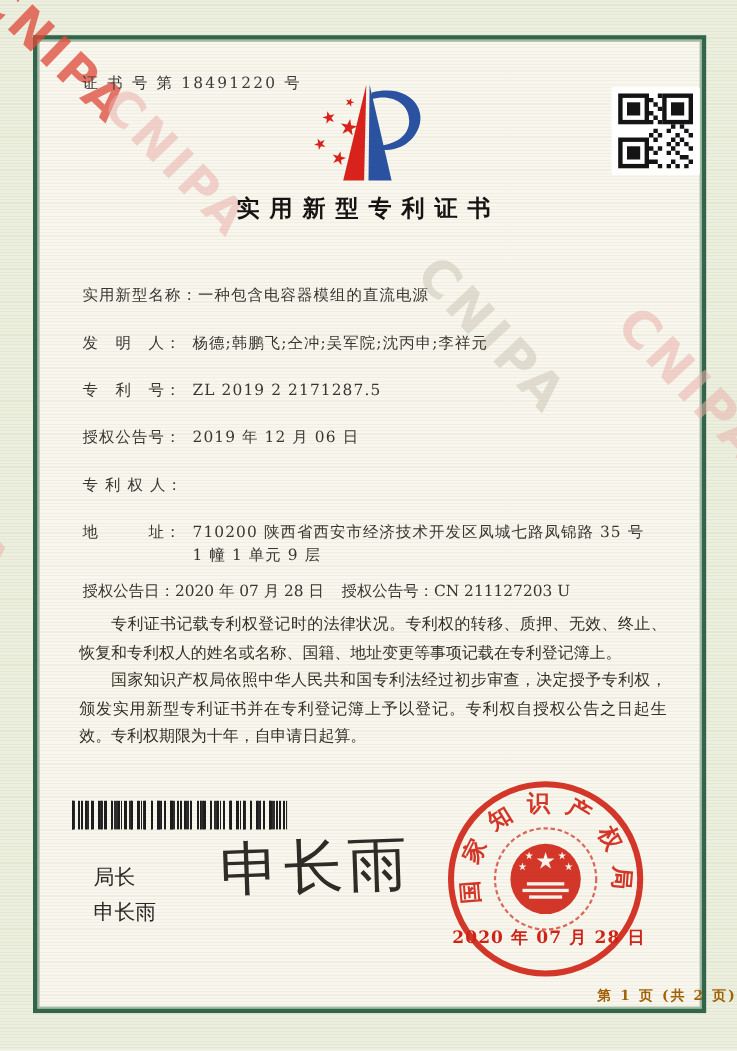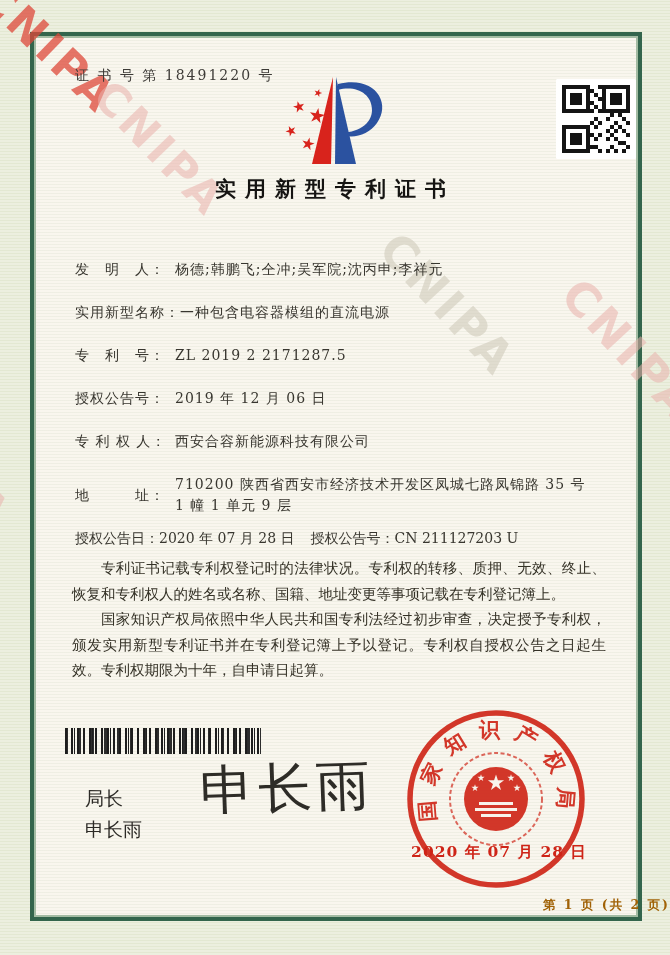--- a/index.html
+++ b/index.html
@@ -27,21 +27,21 @@
   .wm-gray{color:rgba(204,199,182,.55);}
   .wm-red{color:rgba(221,72,58,.75);}
   .abs{position:absolute;z-index:2;}
   .certno{left:75px;top:67px;font-size:14px;letter-spacing:2px;color:#3c3a36;white-space:pre;}
   .logo{left:278px;top:74px;width:114px;height:94px;}
   .qr{left:556px;top:79px;width:80px;height:80px;background:#fff;border-radius:2px;}
   .title{left:0;right:0;top:175px;text-align:center;font-size:21px;font-weight:700;
          letter-spacing:9px;color:#151412;}
   .fields{left:75px;top:259px;right:70px;font-size:14px;color:#38362f;}
   .frow{display:flex;align-items:flex-start;margin-bottom:22px;line-height:21px;}
-  .frow.addr{margin-bottom:12px;align-items:center;}
+  .frow.addr{margin-bottom:12px;}
   .f-label{display:inline-block;min-width:100px;white-space:pre;letter-spacing:1px;}
   .f-value{flex:1;letter-spacing:1px;}
   .grant{display:flex;gap:16px;line-height:21px;}
   .grant .pair{white-space:pre;}
   .paras{left:72px;top:556px;right:64px;font-size:14.5px;line-height:25.5px;
          color:#343126;text-align:justify;}
   .paras p{margin:0;text-indent:2em;font-family:"DejaVu Serif","Liberation Serif",serif;}
   .barcode{left:65px;top:728px;width:196px;height:26px;
     background:
       repeating-linear-gradient(90deg,#1d1d1d 0 2px,rgba(0,0,0,0) 2px 6px),
@@ -108,38 +108,37 @@
       <rect x="54" y="14" width="12" height="12"></rect>
       <rect x="14" y="54" width="12" height="12"></rect>
     <path d="M34 10h4v4h-4zM38 14h4v4h-4zM34 22h4v4h-4zM42 6h4v4h-4zM42 18h4v4h-4zM38 26h4v4h-4zM34 30h4v4h-4zM42 30h4v4h-4zM38 38h4v4h-4zM34 42h4v4h-4zM42 42h4v4h-4zM38 46h4v4h-4zM34 54h4v4h-4zM42 54h4v4h-4zM38 58h4v4h-4zM34 66h4v4h-4zM38 66h4v4h-4zM42 70h4v4h-4zM50 38h4v4h-4zM54 34h4v4h-4zM58 42h4v4h-4zM62 34h4v4h-4zM66 38h4v4h-4zM70 42h4v4h-4zM54 46h4v4h-4zM62 46h4v4h-4zM50 50h4v4h-4zM58 50h4v4h-4zM66 50h4v4h-4zM70 54h4v4h-4zM54 54h4v4h-4zM50 58h4v4h-4zM58 58h4v4h-4zM62 62h4v4h-4zM54 66h4v4h-4zM66 62h4v4h-4zM70 66h4v4h-4zM50 70h4v4h-4zM58 70h4v4h-4zM66 70h4v4h-4z"></path>
   </g>
 </svg>
 
 <div class="abs title">实用新型专利证书</div>
 
 <div class="abs fields">
   <div class="frow">
+    <span class="f-label">实用新型名称：</span>
+    <span class="f-value">一种包含电容器模组的直流电源</span>
+  </div>
+  <div class="frow">
     <span class="f-label">发　明　人：</span>
     <span class="f-value">杨德;韩鹏飞;仝冲;吴军院;沈丙申;李祥元</span>
-  </div>
-  <div class="frow">
-    <span class="f-label">实用新型名称：</span>
-    <span class="f-value">一种包含电容器模组的直流电源</span>
   </div>
   <div class="frow">
     <span class="f-label">专　利　号：</span>
     <span class="f-value">ZL 2019 2 2171287.5</span>
   </div>
   <div class="frow">
     <span class="f-label">授权公告号：</span>
     <span class="f-value">2019 年 12 月 06 日</span>
   </div>
   <div class="frow">
     <span class="f-label">专 利 权 人：</span>
-    <span class="f-value">西安合容新能源科技有限公司</span>
   </div>
   <div class="frow addr">
     <span class="f-label">地　　　址：</span>
     <span class="f-value">710200 陕西省西安市经济技术开发区凤城七路凤锦路 35 号 1 幢 1 单元 9 层</span>
   </div>
   <div class="grant">
     <span class="pair"><span>授权公告日：</span><span>2020 年 07 月 28 日</span></span>
     <span class="pair"><span>授权公告号：</span><span>CN 211127203 U</span></span>
   </div>
 </div>

